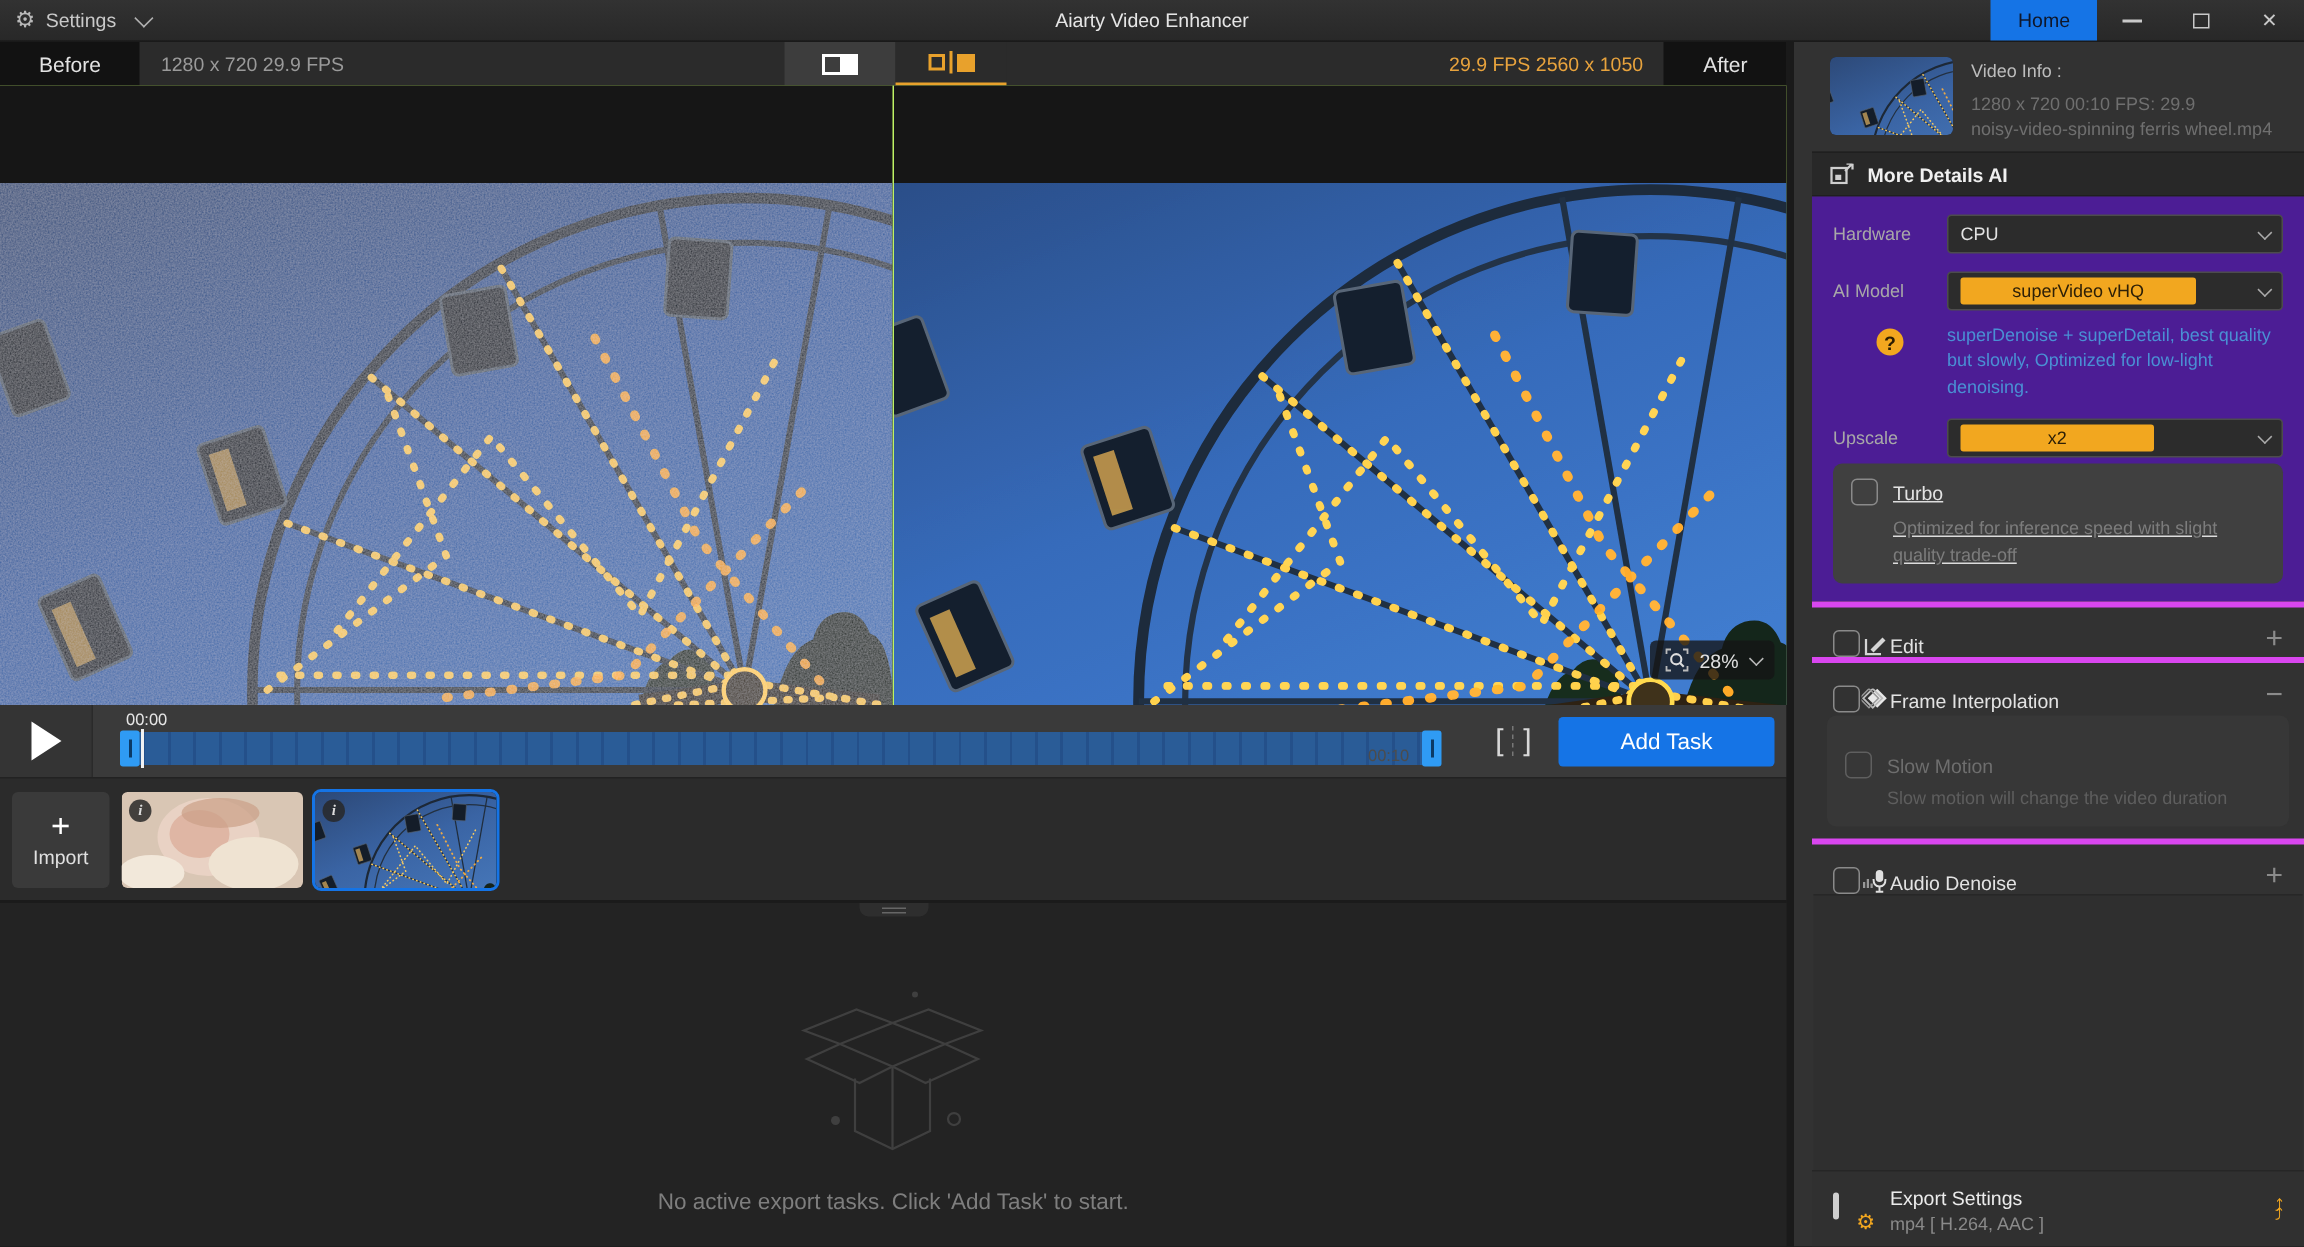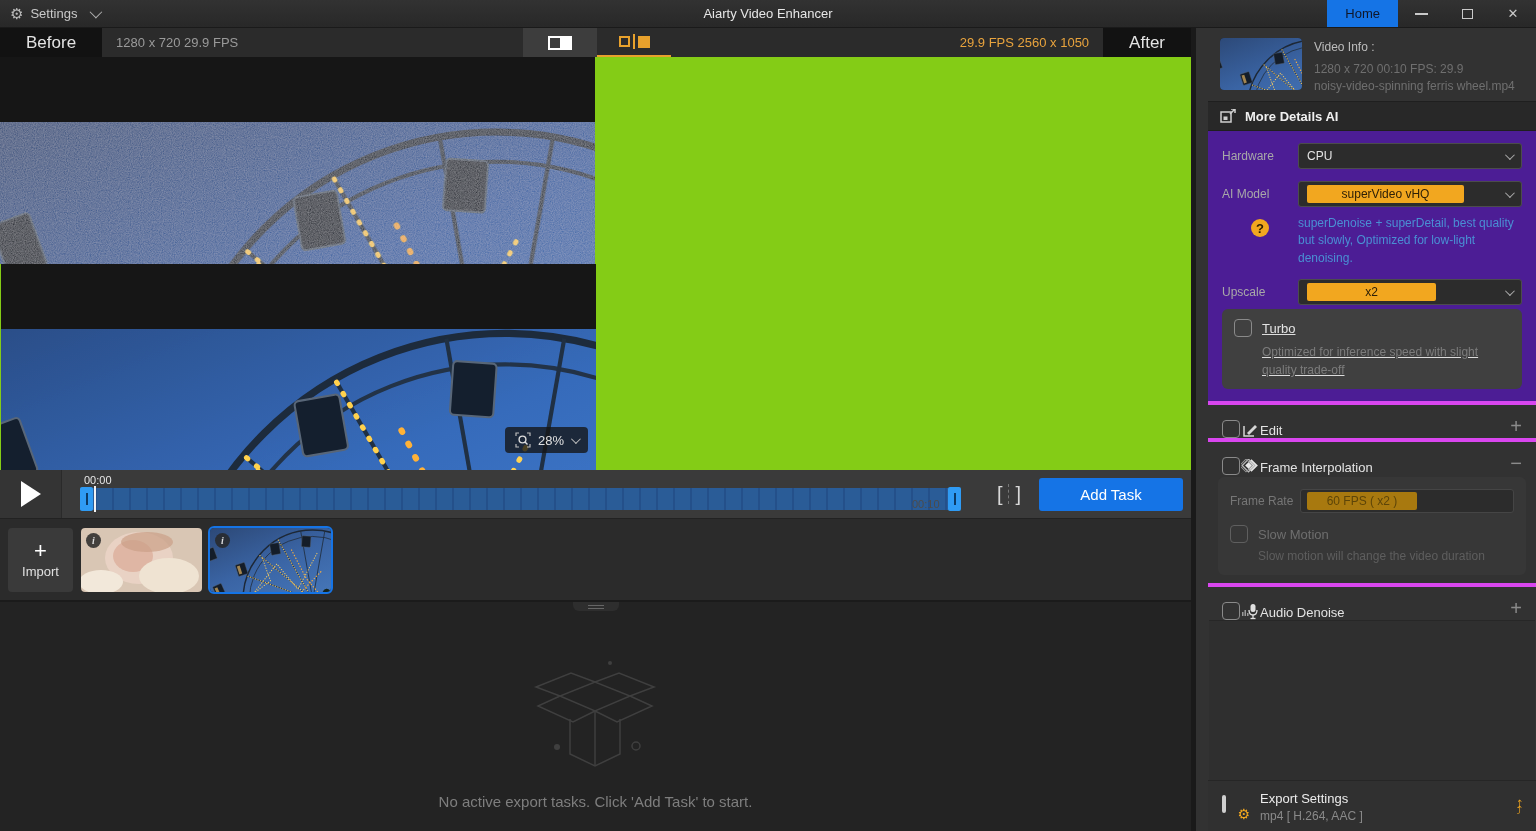--- a/index.html
+++ b/index.html
@@ -23,36 +23,36 @@
   .win-min span { width:13px; border-top:2px solid #c9c9c9; display:inline-block; }
 
   
   .main { display:flex; height:803px; }
   .left-col { width:1191px; display:flex; flex-direction:column; background:#232323; }
   .divider-v { width:5px; background:#1a1a1a; }
   .right-panel { width:340px; background:#323232; display:flex; flex-direction:column;padding-left:12px; }
 
   
   .tabbar { height:29px; background:#2b2b2b; display:flex; align-items:stretch; position:relative; }
-  .tab { background:#121212; color:#e3e3e3; font-size:17px; display:flex; align-items:center;
+  .tab { background:#121212; color:#e3e3e3; font-size:14px; display:flex; align-items:center;
     justify-content:center; padding:0 26px; }
   .tab-meta { color:#9a9a9a; font-size:13px; display:flex; align-items:center; padding:0 14px; }
   .tab-meta.orange { color:#e8a33d; margin-left:auto; }
   .view-toggles { position:absolute; left:523px; top:0; height:29px; display:flex; }
   .vt-btn { width:74px; display:flex; align-items:center; justify-content:center; background:#3d3d3d; }
   .vt-btn.active { background:#2b2b2b; border-bottom:2px solid #e8a12c; }
   .icon-split-a { width:24px; height:14px; border:2px solid #fff; display:flex; }
   .icon-split-a i { width:50%; background:#fff; margin-left:auto; }
   .icon-split-b { display:flex; align-items:center; gap:3px; }
   .icon-split-b .sq1 { width:11px; height:11px; border:2px solid #e8a12c; }
   .icon-split-b .bar { width:2px; height:15px; background:#e8a12c; }
   .icon-split-b .sq2 { width:12px; height:12px; background:#e8a12c; }
 
   
-  .preview { height:413px; display:flex; position:relative; background:#84cc16;flex-direction:column; }
+  .preview { height:413px; display:flex; position:relative; background:#bef264; }
   .pane { width:595px; height:100%; position:relative; overflow:hidden; background:#161616; }
   .pane + .pane { margin-left:1px; }
   .pane svg.scene { position:absolute; left:0; top:65px; width:595px; height:348px; }
   .pane.after svg.scene { filter:saturate(1.18) brightness(1.06) blur(0.4px); }
   .zoom-pill { position:absolute; right:8px; bottom:17px; height:26px; background:rgba(20,20,20,.78);
     border-radius:4px; display:flex; align-items:center; gap:7px; padding:0 10px; color:#e0e0e0; font-size:13px; }
   .zoom-pill .zchev { width:7px; height:7px; border-right:1.5px solid #bbb; border-bottom:1.5px solid #bbb;
     transform:rotate(45deg) translateY(-2px); }
 
   
@@ -481,26 +481,20 @@
           <rect x="6" y="2" width="9" height="9" transform="rotate(45 10.5 6.5)" fill="#e8e8e8"></rect>
           <rect x="3" y="2" width="9" height="9" transform="rotate(45 7.5 6.5)" fill="none" stroke="#bbb" stroke-width="1.2"></rect>
           <rect x="0.5" y="2" width="9" height="9" transform="rotate(45 5 6.5)" fill="none" stroke="#999" stroke-width="1"></rect>
         </svg>
       </span>
       <span class="flabel">Frame Interpolation</span>
       <span class="fplus">−</span>
     </div>
 
     <div class="fi-card">
-      <div class="fi-row">
-        <span class="fi-label">Frame Rate</span>
-        <div class="fi-input">
-          <span class="badge dim">60 FPS ( x2 )</span>
-        </div>
-      </div>
       <div class="slow-row">
         <span class="checkbox dim"></span>
         <span class="slow-label">Slow Motion</span>
       </div>
       <div class="slow-desc">Slow motion will change the video duration</div>
     </div>
 
     <div class="feature-row">
       <span class="checkbox"></span>
       <span class="ficon">

